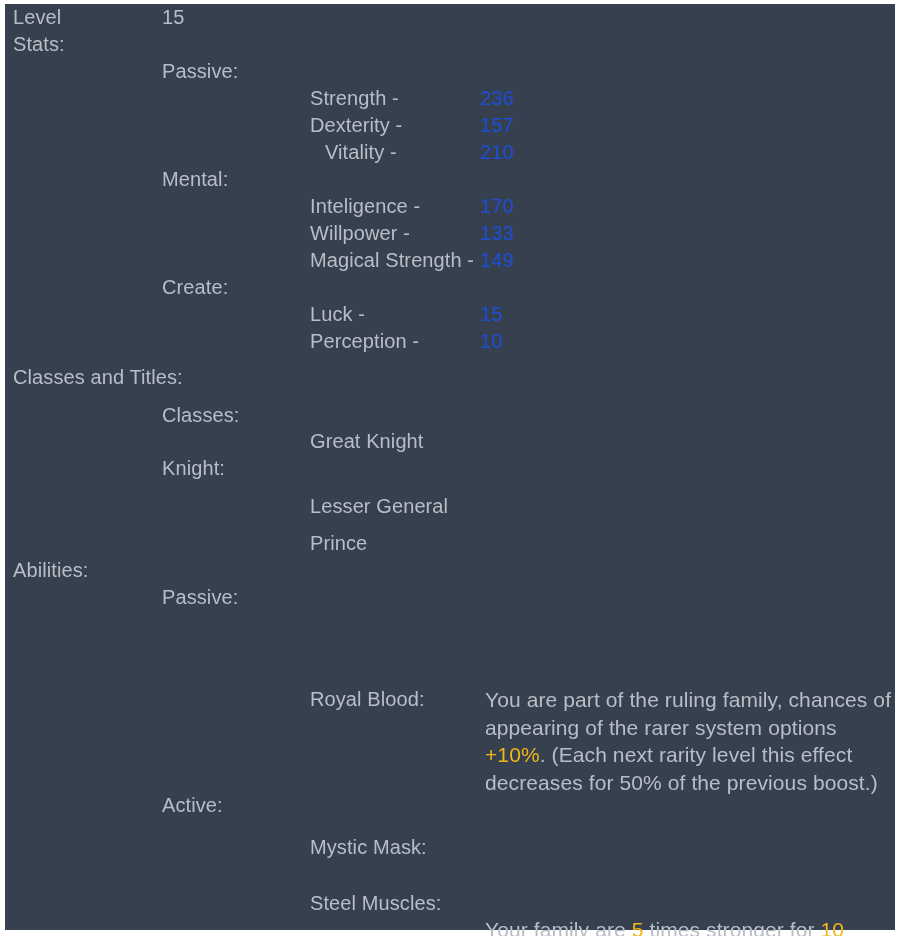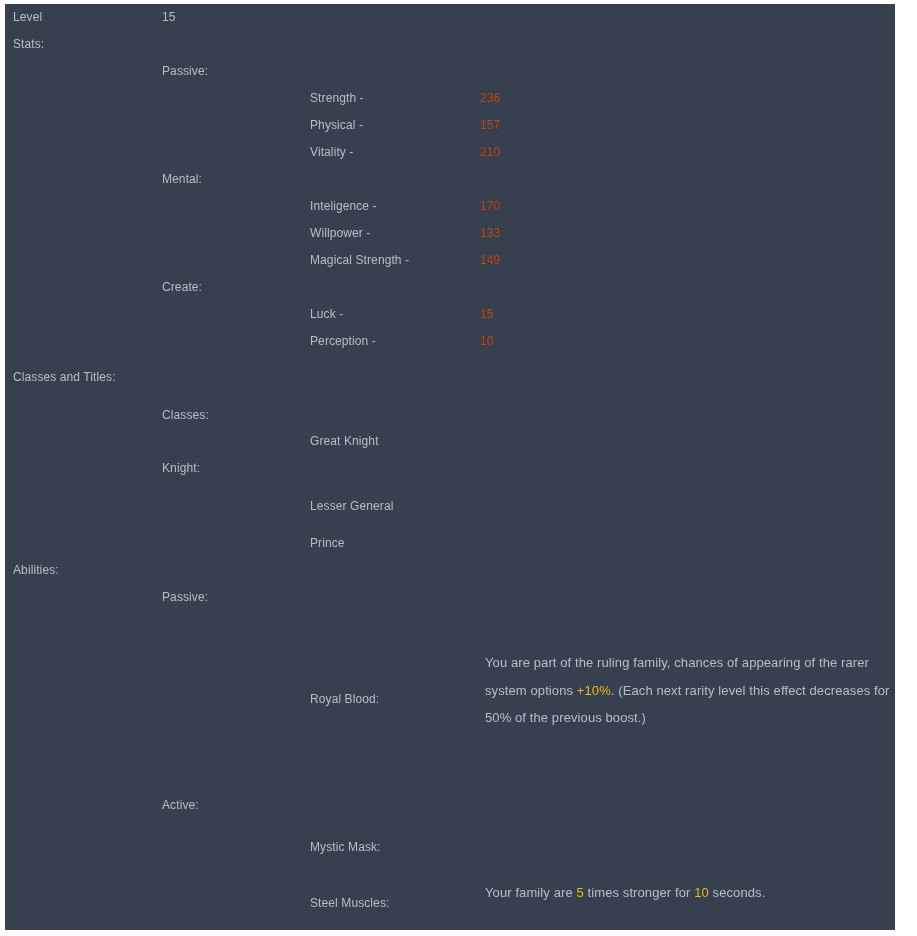--- a/index.html
+++ b/index.html
@@ -13,51 +13,52 @@
   }
   .panel {
     position: absolute;
     left: 5px; top: 4px;
     width: 890px; height: 926px;
     background: #36404f;
   }
   .t {
     position: absolute;
     white-space: nowrap;
-    font-size: 12px;
+    font-size: 20px;
     line-height: 18px;
     color: #b8bec6;
     letter-spacing: 0.1px;
   }
-  .val { color: #c2410c; }
+  .val { color: #1d4ed8; }
   .hl  { color: #eeb717; }
   .desc {
     white-space: normal;
     width: 414px;
-    font-size: 13px;
+    font-size: 21px;
     line-height: 27.5px;
+    margin-top: 37px;
   }
 </style>
 </head>
 <body>
 
 <div class="screen">
   <div class="panel"></div>
 
   <span class="t" style="left:13px;  top:8px">Level</span>
   <span class="t" style="left:162px; top:8px">15</span>
 
   <span class="t" style="left:13px;  top:35px">Stats:</span>
 
   <span class="t" style="left:162px; top:62px">Passive:</span>
   <span class="t" style="left:310px; top:89px">Strength -</span>
   <span class="t val" style="left:480px; top:89px">236</span>
-  <span class="t" style="left:310px; top:116px">Physical -</span>
+  <span class="t" style="left:310px; top:116px">Dexterity -</span>
   <span class="t val" style="left:480px; top:116px">157</span>
-  <span class="t" style="left:310px; top:143px">Vitality -</span>
+  <span class="t" style="left:325px; top:143px">Vitality -</span>
   <span class="t val" style="left:480px; top:143px">210</span>
 
   <span class="t" style="left:162px; top:170px">Mental:</span>
   <span class="t" style="left:310px; top:197px">Inteligence -</span>
   <span class="t val" style="left:480px; top:197px">170</span>
   <span class="t" style="left:310px; top:224px">Willpower -</span>
   <span class="t val" style="left:480px; top:224px">133</span>
   <span class="t" style="left:310px; top:251px">Magical Strength -</span>
   <span class="t val" style="left:480px; top:251px">149</span>
 

